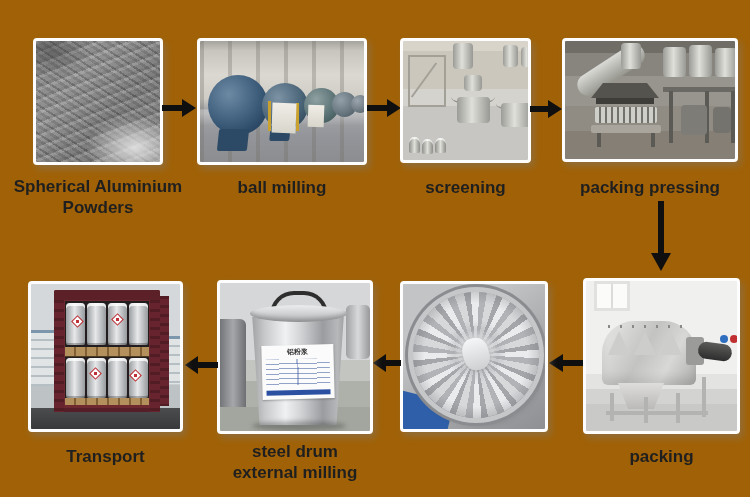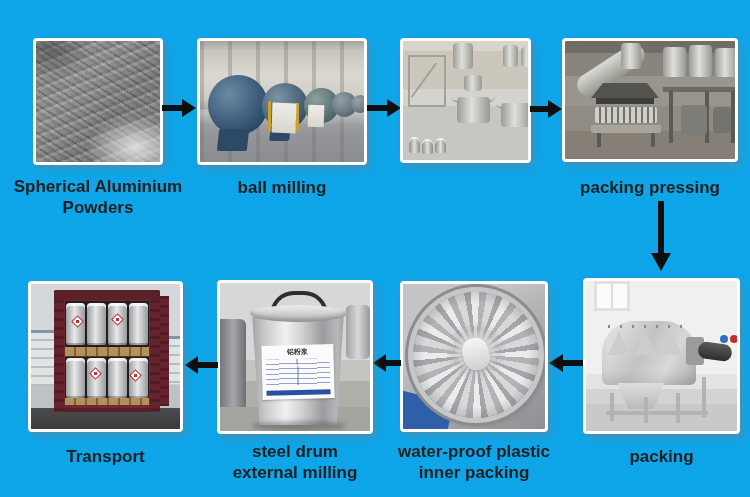--- a/index.html
+++ b/index.html
@@ -1,16 +1,16 @@
 <!DOCTYPE html>
 <html><head>
 <meta charset="utf-8">
 <style>
   html,body{margin:0;padding:0;background:#fff;}
-  #stage{position:relative;width:750px;height:497px;background:#0ea5e9;overflow:hidden;
+  #stage{position:relative;width:750px;height:497px;background:#a16207;overflow:hidden;
          font-family:"Liberation Sans",sans-serif;}
   .photo{position:absolute;box-sizing:border-box;border:3px solid #fdfdfd;border-radius:4px;
          overflow:hidden;box-shadow:3px 4px 7px rgba(125,125,125,.45);}
   .caption{position:absolute;font-weight:700;font-size:17px;line-height:21px;color:#1f1f1f;
            text-align:center;}
   .arrow{position:absolute;}
   .arrow svg{display:block;}
 
   
   .p-powder{background:
@@ -185,20 +185,21 @@
     <div style="position:absolute;left:98px;top:46px;width:74px;height:5px;background:#6b6963;"></div>
     <div class="fp-leg" style="left:104px;top:50px;width:4px;height:52px;"></div>
     <div class="fp-leg" style="left:140px;top:50px;width:4px;height:52px;"></div>
     <div class="fp-leg" style="left:166px;top:50px;width:4px;height:52px;"></div>
     <div style="position:absolute;left:116px;top:64px;width:26px;height:30px;background:#7e7c76;border-radius:4px;"></div>
     <div style="position:absolute;left:148px;top:66px;width:18px;height:26px;background:#75736d;border-radius:4px;"></div>
   </div>
 
   <div class="caption" style="left:3px;top:176px;width:190px;">Spherical Aluminium Powders</div>
   <div class="caption" style="left:197px;top:177px;width:170px;">ball milling</div>
+  <div class="caption" style="left:400px;top:177px;width:131px;">screening</div>
   <div class="caption" style="left:562px;top:177px;width:176px;">packing pressing</div>
 
   <div class="arrow" style="left:651px;top:201px;">
     <svg width="20" height="70" viewBox="0 0 20 70">
         <polygon points="7,0 13,0 13,52 20,52 10,70 0,52 7,52" fill="#0f0f0f"></polygon>
       </svg>
   </div>
 
   <div class="photo p-mix" style="left:583px;top:278px;width:157px;height:156px;">
     <div class="mx-win" style="left:8px;top:0px;width:36px;height:30px;"></div>
@@ -279,16 +280,15 @@
         <div class="tr-dmd" style="left:48px;top:14px;"></div>
         <div class="tr-dmd" style="left:26px;top:68px;"></div>
         <div class="tr-dmd" style="left:66px;top:70px;"></div>
       </div>
     </div>
     <div class="tr-door" style="left:129px;top:12px;width:9px;height:110px;"></div>
   </div>
 
   <div class="caption" style="left:28px;top:446px;width:155px;">Transport</div>
   <div class="caption" style="left:220px;top:441px;width:150px;">steel drum external milling</div>
-  <div class="caption" style="left:389px;top:441px;width:170px;">water-proof plastic inner packing</div>
   <div class="caption" style="left:583px;top:446px;width:157px;">packing</div>
 
 </div>
 
 </body></html>

